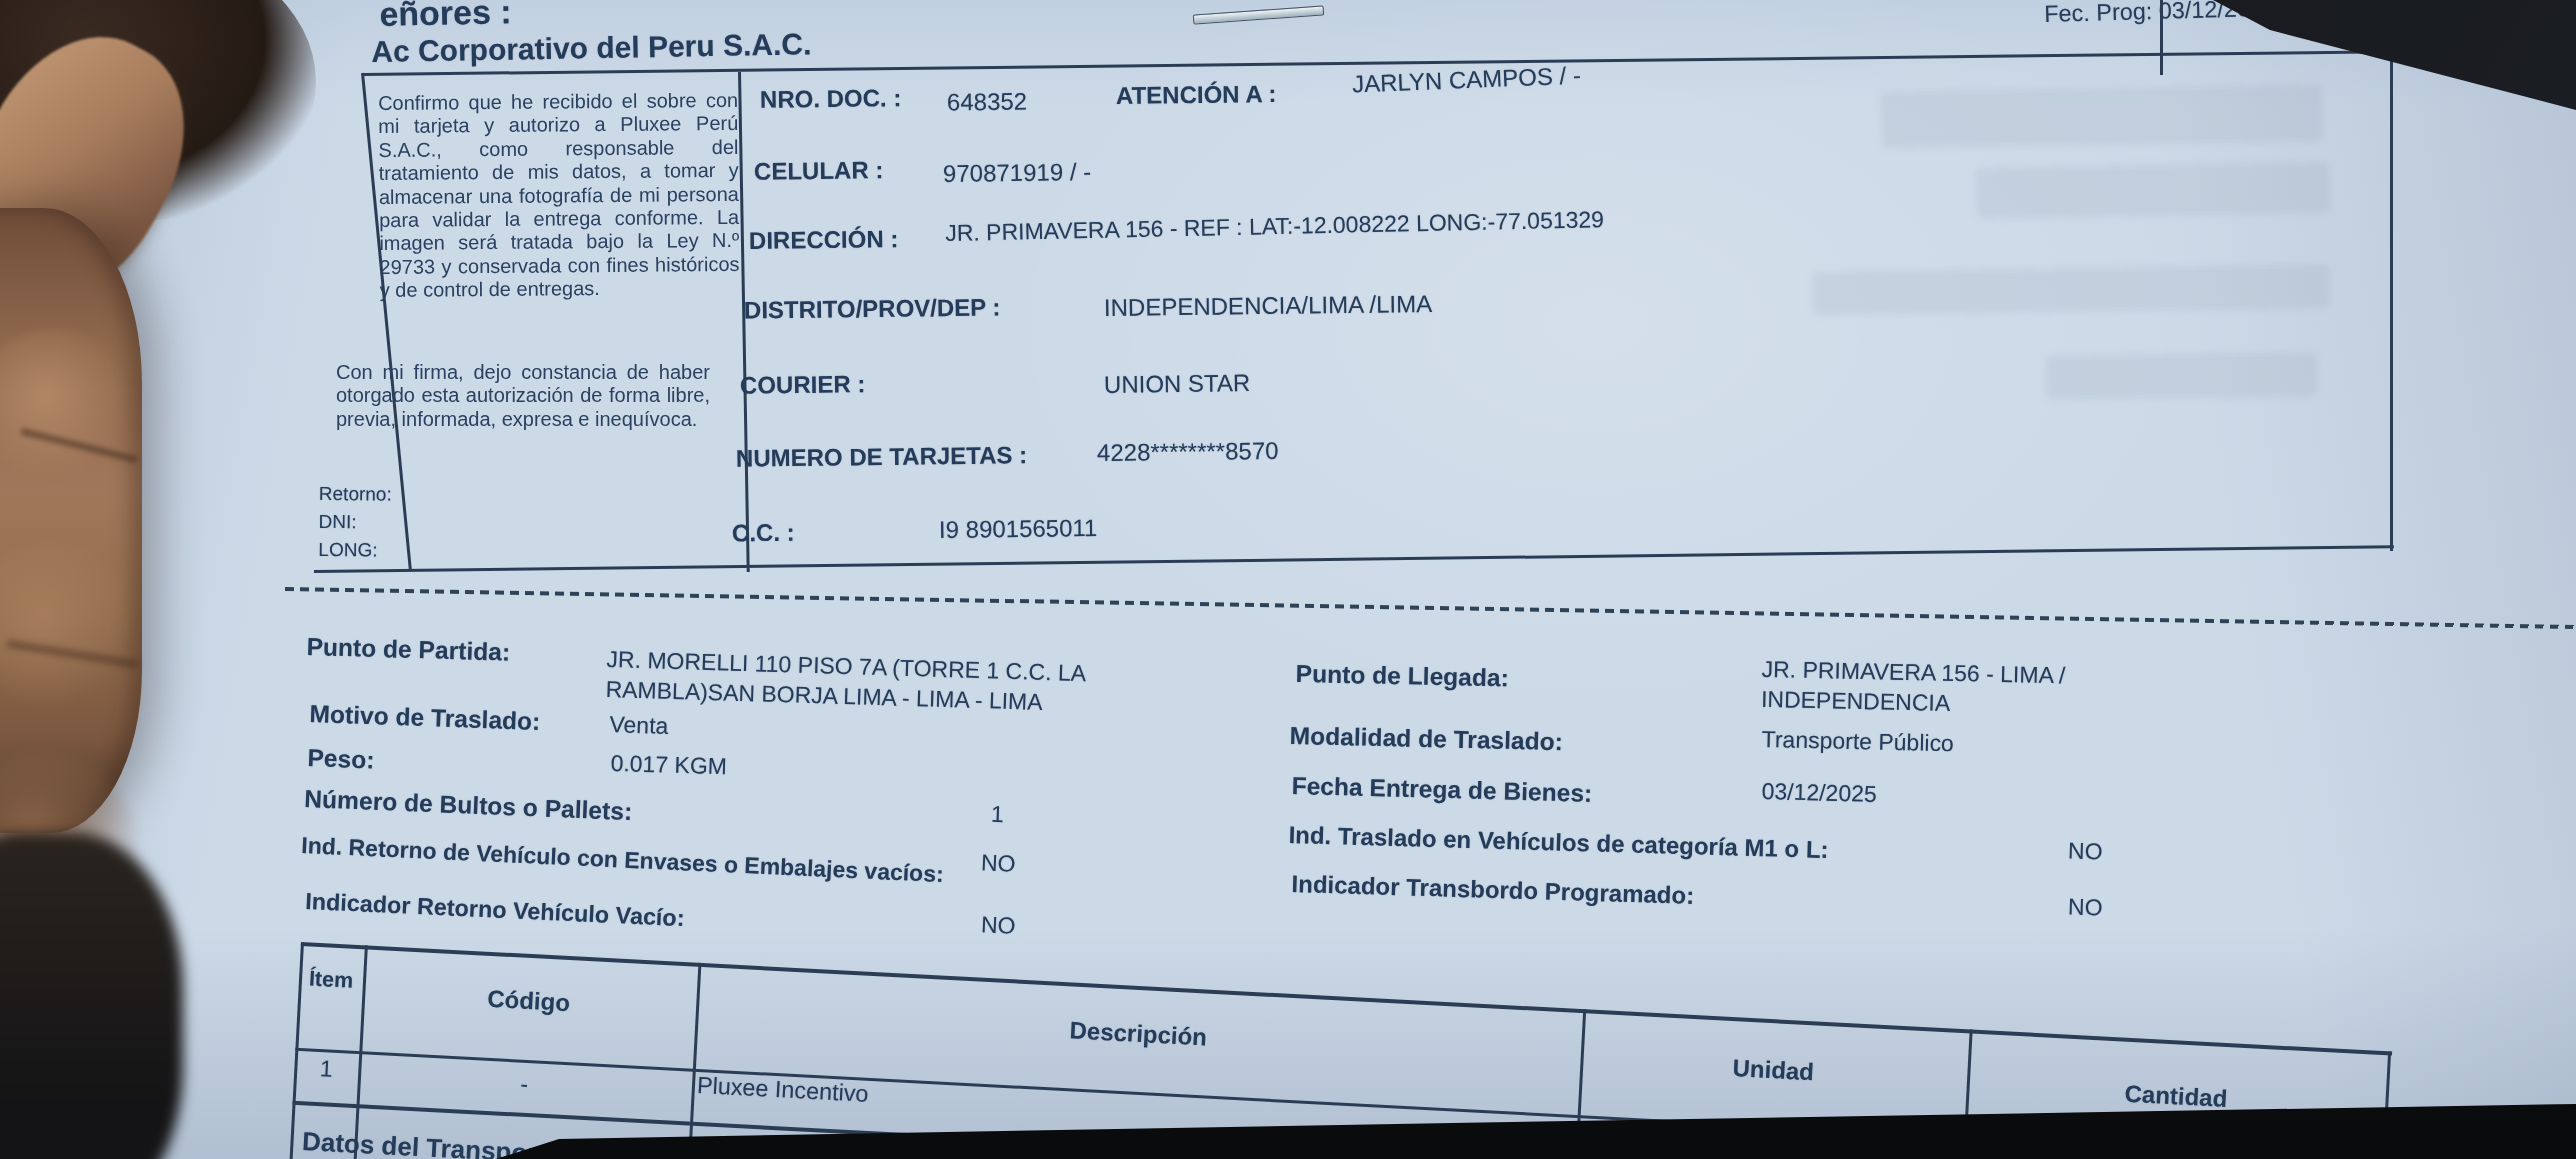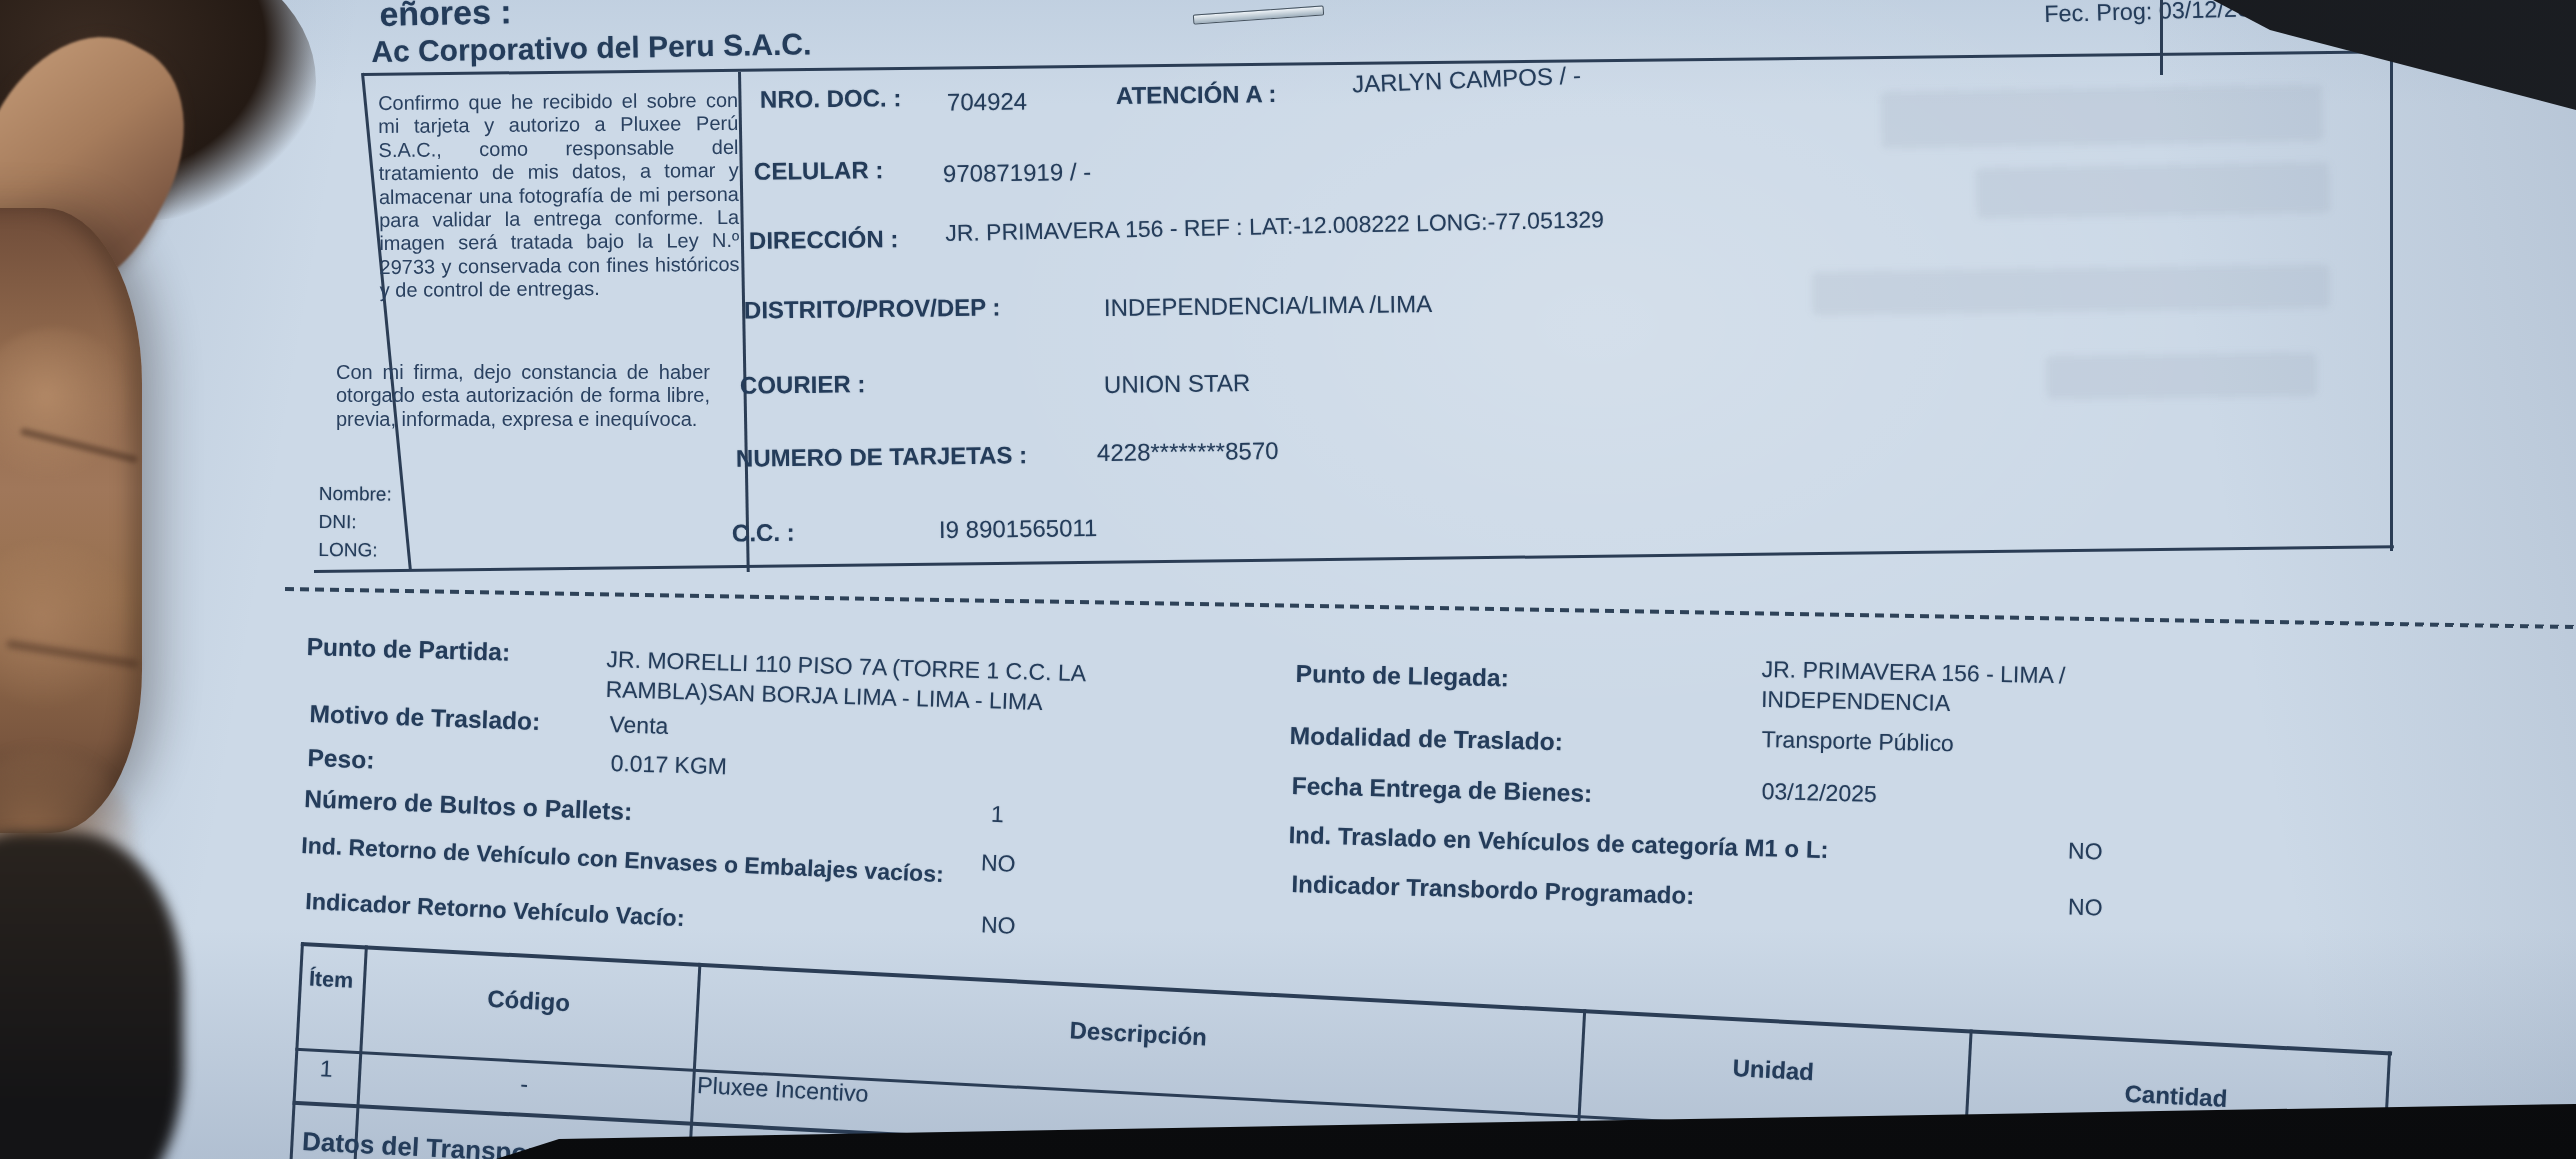--- a/index.html
+++ b/index.html
@@ -61,27 +61,27 @@
 <div class="ln" style="left:363px;top:73px;width:2032px;height:3.2px;transform:rotate(-0.64deg);transform-origin:left center;"></div>
 <div class="ln" style="left:361px;top:73px;width:3.2px;height:500px;transform:rotate(-5.5deg);transform-origin:top center;"></div>
 <div class="ln" style="left:314px;top:570px;width:2080px;height:3.2px;transform:rotate(-0.68deg);transform-origin:left center;"></div>
 <div class="ln" style="left:2390px;top:53px;width:2.5px;height:498px;"></div>
 <div class="ln" style="left:738px;top:72px;width:2.5px;height:500px;transform:rotate(-1deg);transform-origin:top center;"></div>
 <div class="ln" style="left:2160px;top:0px;width:2.5px;height:75px;"></div>
 
 <div class="abs consent" style="left:378px;top:92px;width:360px;transform:rotate(-0.5deg);transform-origin:left top;">Confirmo que he recibido el sobre con mi tarjeta y autorizo a Pluxee Perú S.A.C., como responsable del tratamiento de mis datos, a tomar y almacenar una fotografía de mi persona para validar la entrega conforme. La imagen será tratada bajo la Ley N.º 29733 y conservada con fines históricos y de control de entregas.</div>
 <div class="abs consent" style="left:336px;top:361px;width:374px;">Con mi firma, dejo constancia de haber otorgado esta autorización de forma libre, previa, informada, expresa e inequívoca.</div>
 <div class="abs ink" style="left:319px;top:480px;font-size:19px;line-height:28px;transform:rotate(0.5deg);transform-origin:left top;">
-  <div>Nombre:</div>
+  <div>Retorno:</div>
   <div>DNI:</div>
   <div>LONG:</div>
 </div>
 
 <div class="abs ink lbl" style="left:760px;top:85px;transform:rotate(-0.7deg);">NRO. DOC. :</div>
-<div class="abs ink val" style="left:947px;top:88px;transform:rotate(-0.7deg);">704924</div>
+<div class="abs ink val" style="left:947px;top:88px;transform:rotate(-0.7deg);">648352</div>
 <div class="abs ink lbl" style="left:1116px;top:81px;transform:rotate(-0.7deg);">ATENCIÓN A :</div>
 <div class="abs ink val" style="left:1352px;top:66px;transform:rotate(-2.3deg);">JARLYN CAMPOS / -</div>
 
 <div class="abs ink lbl" style="left:754px;top:157px;transform:rotate(-0.7deg);">CELULAR :</div>
 <div class="abs ink val" style="left:943px;top:159px;transform:rotate(-0.7deg);">970871919 / -</div>
 
 <div class="abs ink lbl" style="left:749px;top:226px;transform:rotate(-0.7deg);">DIRECCIÓN :</div>
 <div class="abs ink val" style="left:945px;top:220px;font-size:23px;transform:rotate(-1.2deg);transform-origin:left top;white-space:nowrap;">JR. PRIMAVERA 156 - REF : LAT:-12.008222 LONG:-77.051329</div>
 
 <div class="abs ink lbl" style="left:744px;top:295px;transform:rotate(-0.7deg);">DISTRITO/PROV/DEP :</div>

